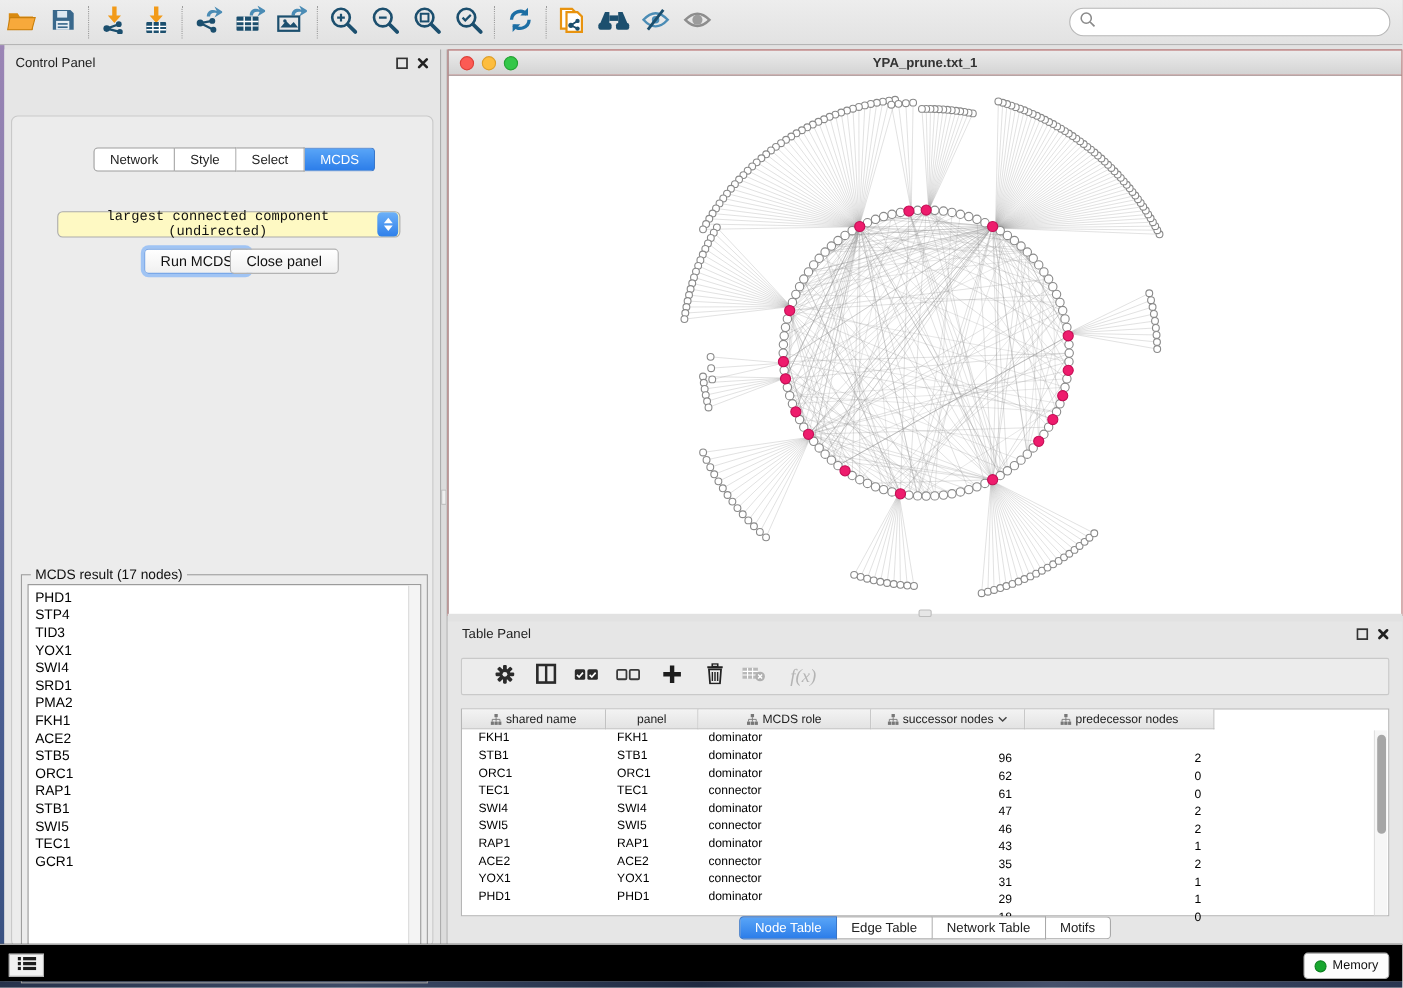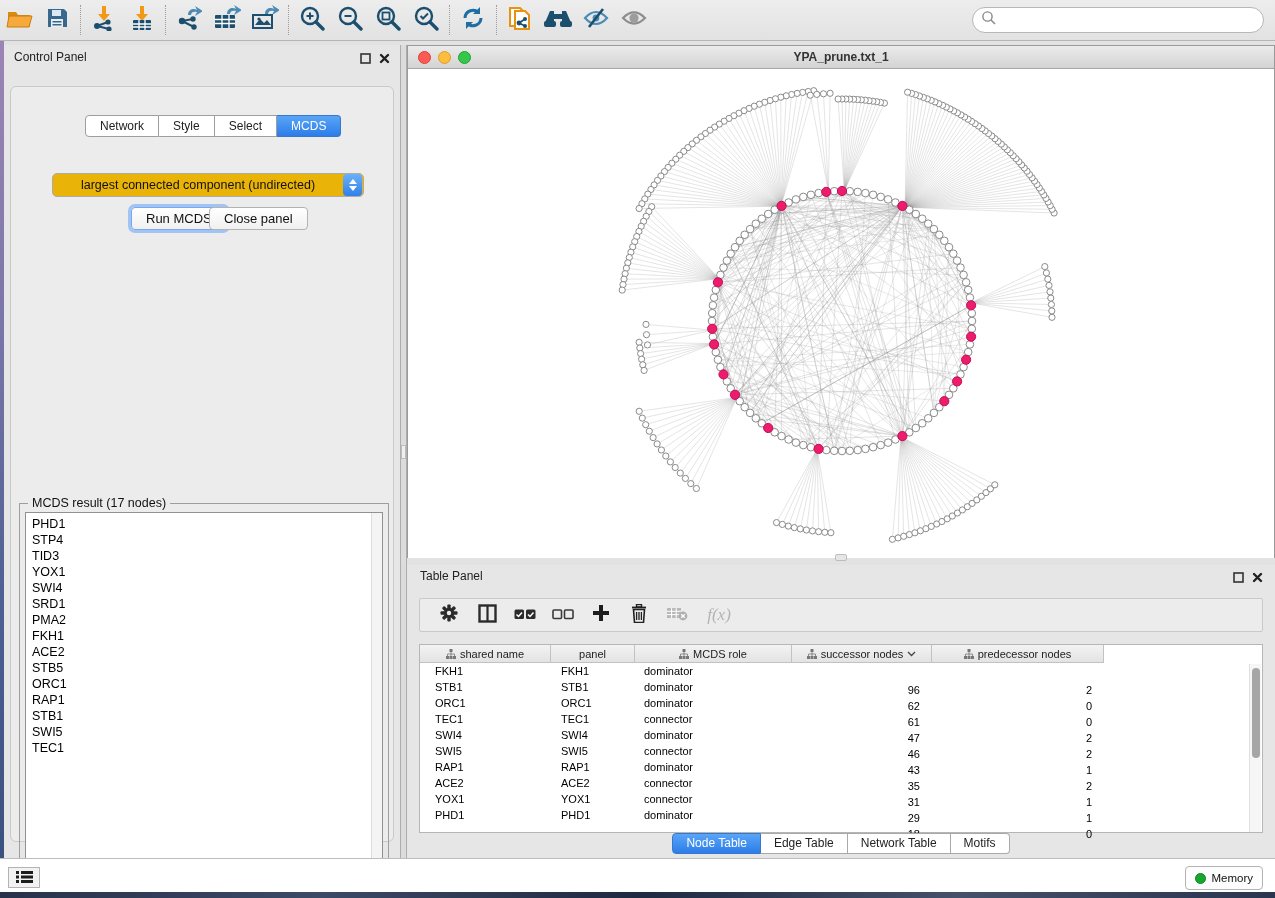--- a/index.html
+++ b/index.html
@@ -19,31 +19,31 @@
   
   .desktop-left { left:0; top:41px; width:4px; height:851px;
                   background:linear-gradient(#9b85b5,#7a76a8,#4d5f93,#37507f); }
   .desktop-bottom { left:0; top:892px; width:1275px; height:6px;
                     background:linear-gradient(90deg,#27324b,#3d4a66,#1f2940,#45506b,#2a3550); }
 
   
   .control-panel { left:4px; top:45px; width:396px; height:813px; background:#e6e6e6; }
   .cp-title { position:absolute; left:10px; top:5px; font-size:12px; color:#222; }
   .win-mini-icons { position:absolute; right:10px; top:5px; display:flex; gap:8px; align-items:center; }
-  .cp-inner { position:absolute; left:6px; top:41px; width:384px; height:756px; background:#ececec;
+  .cp-inner { position:absolute; left:6px; top:60px; width:384px; height:756px; background:#ececec;
               border:1px solid #c9c9c9; border-radius:6px; }
   .seg-tabs { position:absolute; left:74px; top:28px; display:flex; z-index:2; }
   .seg-tab { height:22px; line-height:20px; padding:0 14px; font-size:12px; color:#222; background:#fff;
              border:1px solid #9e9e9e; border-left:none; cursor:default; }
   .seg-tab:first-child { border-left:1px solid #9e9e9e; border-radius:4px 0 0 4px; }
   .seg-tab:last-child { border-radius:0 4px 4px 0; }
   .seg-tab.active { background:linear-gradient(#59a5f7,#2c7de9); color:#fff; border-color:#3a77c9; }
   .opt-label { position:absolute; left:0; top:63px; width:100%; text-align:center; font-size:13px; color:#111; }
-  .dropdown { position:absolute; left:41px; top:86px; width:312px; height:24px; background:#eab308;
-              border:1px solid #ababab; border-radius:5px; display:flex; align-items:center; }
+  .dropdown { position:absolute; left:41px; top:86px; width:312px; height:24px; background:#fef9c3;
+              border:1px solid #ababab; border-radius:5px; display:flex; align-items:center;font-family:Liberation Mono, monospace; }
   .dropdown .dd-text { flex:1; text-align:center; font-size:12.5px; color:#111; }
   .dd-stepper { width:19px; height:22px; background:linear-gradient(#6cb0f8,#2f80ea); border-radius:4px;
                 margin-right:1px; display:flex; flex-direction:column; align-items:center; justify-content:center; gap:2px; }
   .dd-stepper .up { width:0; height:0; border-left:4px solid transparent; border-right:4px solid transparent; border-bottom:5px solid #fff; }
   .dd-stepper .dn { width:0; height:0; border-left:4px solid transparent; border-right:4px solid transparent; border-top:5px solid #fff; }
   .btn { height:23px; background:linear-gradient(#ffffff,#f0f0f0); border:1px solid #b3b3b3; border-radius:4px;
          font-size:13px; color:#111; padding:0 14px; font-family:"Liberation Sans",sans-serif; }
   .btn.focus-ring { box-shadow:0 0 0 3px rgba(110,170,250,.6); border-color:#7aa8e8; }
   .run-btn { position:absolute; left:89px; top:120px;margin-left:31px; }
   .close-btn { position:absolute; left:198px; top:120px; }
@@ -66,41 +66,41 @@
                   background:linear-gradient(#ebebeb,#d3d3d3); border-bottom:1px solid #a6a6a6; }
   .traffic { position:absolute; top:5px; width:13px; height:13px; border-radius:50%; }
   .net-title { position:absolute; top:4px; width:100%; text-align:center; font-size:12px; font-weight:700; color:#333; }
   .net-canvas { position:absolute; left:0; top:23px; width:866px; height:490px; background:#fff; }
 
   
   .table-panel { left:407px; top:565px; width:868px; height:293px; background:#e6e6e6; }
   .tp-title { position:absolute; left:13px; top:4px; font-size:12px; color:#222; }
   .tp-toolbar { position:absolute; left:12px; top:33px; width:844px; height:34px; background:#ececec;
                 border:1px solid #c9c9c9; border-radius:2px; display:flex; align-items:center; padding-left:10px; }
-  .tp-tool { width:38px; height:30px; display:flex; align-items:center; justify-content:center; }
+  .tp-tool { width:38px; height:30px; display:flex; align-items:center; justify-content:flex-end; }
   .fx-label { font-style:italic; font-family:"Liberation Serif",serif; font-size:17px; color:#b4b4b4; }
   .tbl { position:absolute; left:12px; top:79px; width:844px; height:189px; background:#fff; border:1px solid #b6b6b6; }
   .tbl-header { position:absolute; left:0; top:0; height:18px; display:flex; }
   .th { height:18px; background:linear-gradient(#f3f3f3,#e3e3e3); border-right:1px solid #c2c2c2; border-bottom:1px solid #c2c2c2;
         display:flex; align-items:center; justify-content:center; gap:4px; font-size:11px; color:#222; }
   .tbl-rows { position:absolute; left:0; top:18px; width:100%; }
   .trow { display:flex; height:16px; align-items:center; }
   .td { font-size:11px; color:#000; height:16px; line-height:16px; }
   .td.num { text-align:right;margin-top:38px; }
   .tbl-scroll { position:absolute; right:1px; top:19px; width:12px; height:168px; background:#f6f6f6; border-left:1px solid #e0e0e0; }
   .tbl-thumb { position:absolute; left:2px; top:4px; width:8px; height:90px; background:#a6a6a6; border-radius:4px; }
   .bottom-tabs { position:absolute; left:0; top:268px; width:100%; display:flex; justify-content:center; }
   .btab { height:21px; line-height:19px; padding:0 13px; font-size:12px; color:#222; background:#fff;
           border:1px solid #a9a9a9; border-left:none; }
   .btab:first-child { border-left:1px solid #a9a9a9; border-radius:4px 0 0 4px; }
   .btab:last-child { border-radius:0 4px 4px 0; }
   .btab.active { background:linear-gradient(#59a5f7,#2c7de9); color:#fff; border-color:#3a77c9; }
 
   
-  .statusbar { left:0; top:858px; width:1275px; height:34px; background:#ffffff; border-top:1px solid #bdbdbd; }
+  .statusbar { left:0; top:858px; width:1275px; height:34px; background:#000000; border-top:1px solid #bdbdbd; }
   .list-btn { position:absolute; left:8px; top:8px; width:32px; height:21px; background:#f2f2f2;
               border:1px solid #b3b3b3; display:flex; align-items:center; justify-content:center; }
   .memory-btn { position:absolute; right:12px; top:7px; height:24px; background:#fdfdfd; border:1px solid #b3b3b3;
                 border-radius:4px; display:flex; align-items:center; gap:5px; padding:0 9px; font-size:11.5px; color:#111; }
   .mem-dot { width:11px; height:11px; border-radius:50%; background:#17a62e; border:1px solid #0d8220; }
 </style>
 </head>
 <body>
 
 <div class="abs toolbar">
@@ -288,20 +288,21 @@
           <div class="mcds-item">SRD1</div>
           <div class="mcds-item">PMA2</div>
           <div class="mcds-item">FKH1</div>
           <div class="mcds-item">ACE2</div>
           <div class="mcds-item">STB5</div>
           <div class="mcds-item">ORC1</div>
           <div class="mcds-item">RAP1</div>
           <div class="mcds-item">STB1</div>
           <div class="mcds-item">SWI5</div>
           <div class="mcds-item">TEC1</div>
+          <div class="mcds-item">GCR1</div>
         </div>
     </div>
   </div>
 </div>
 
 <div class="abs v-splitter">
     <div class="v-grip"></div>
   </div>
 
 <div class="abs net-window">

